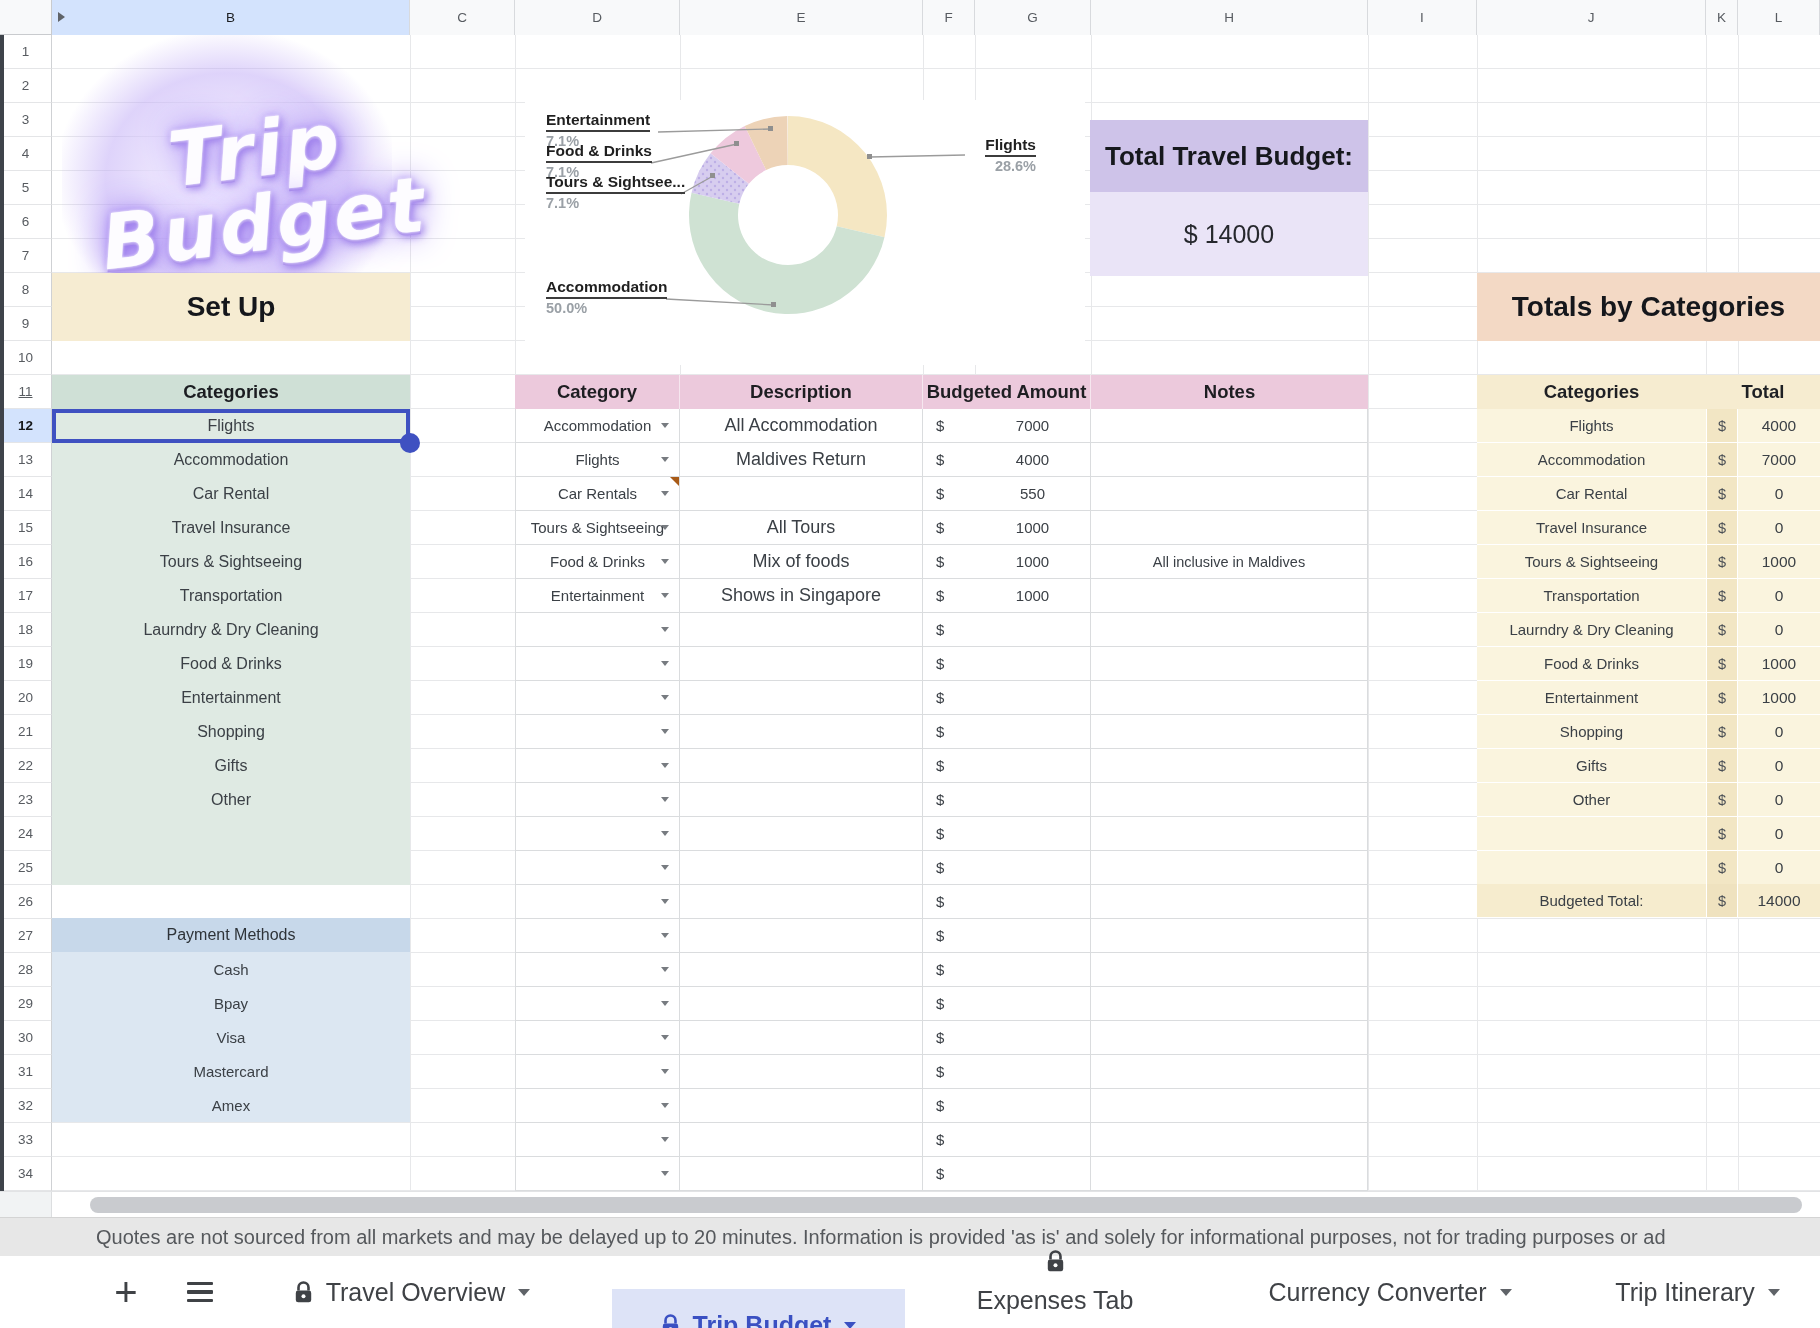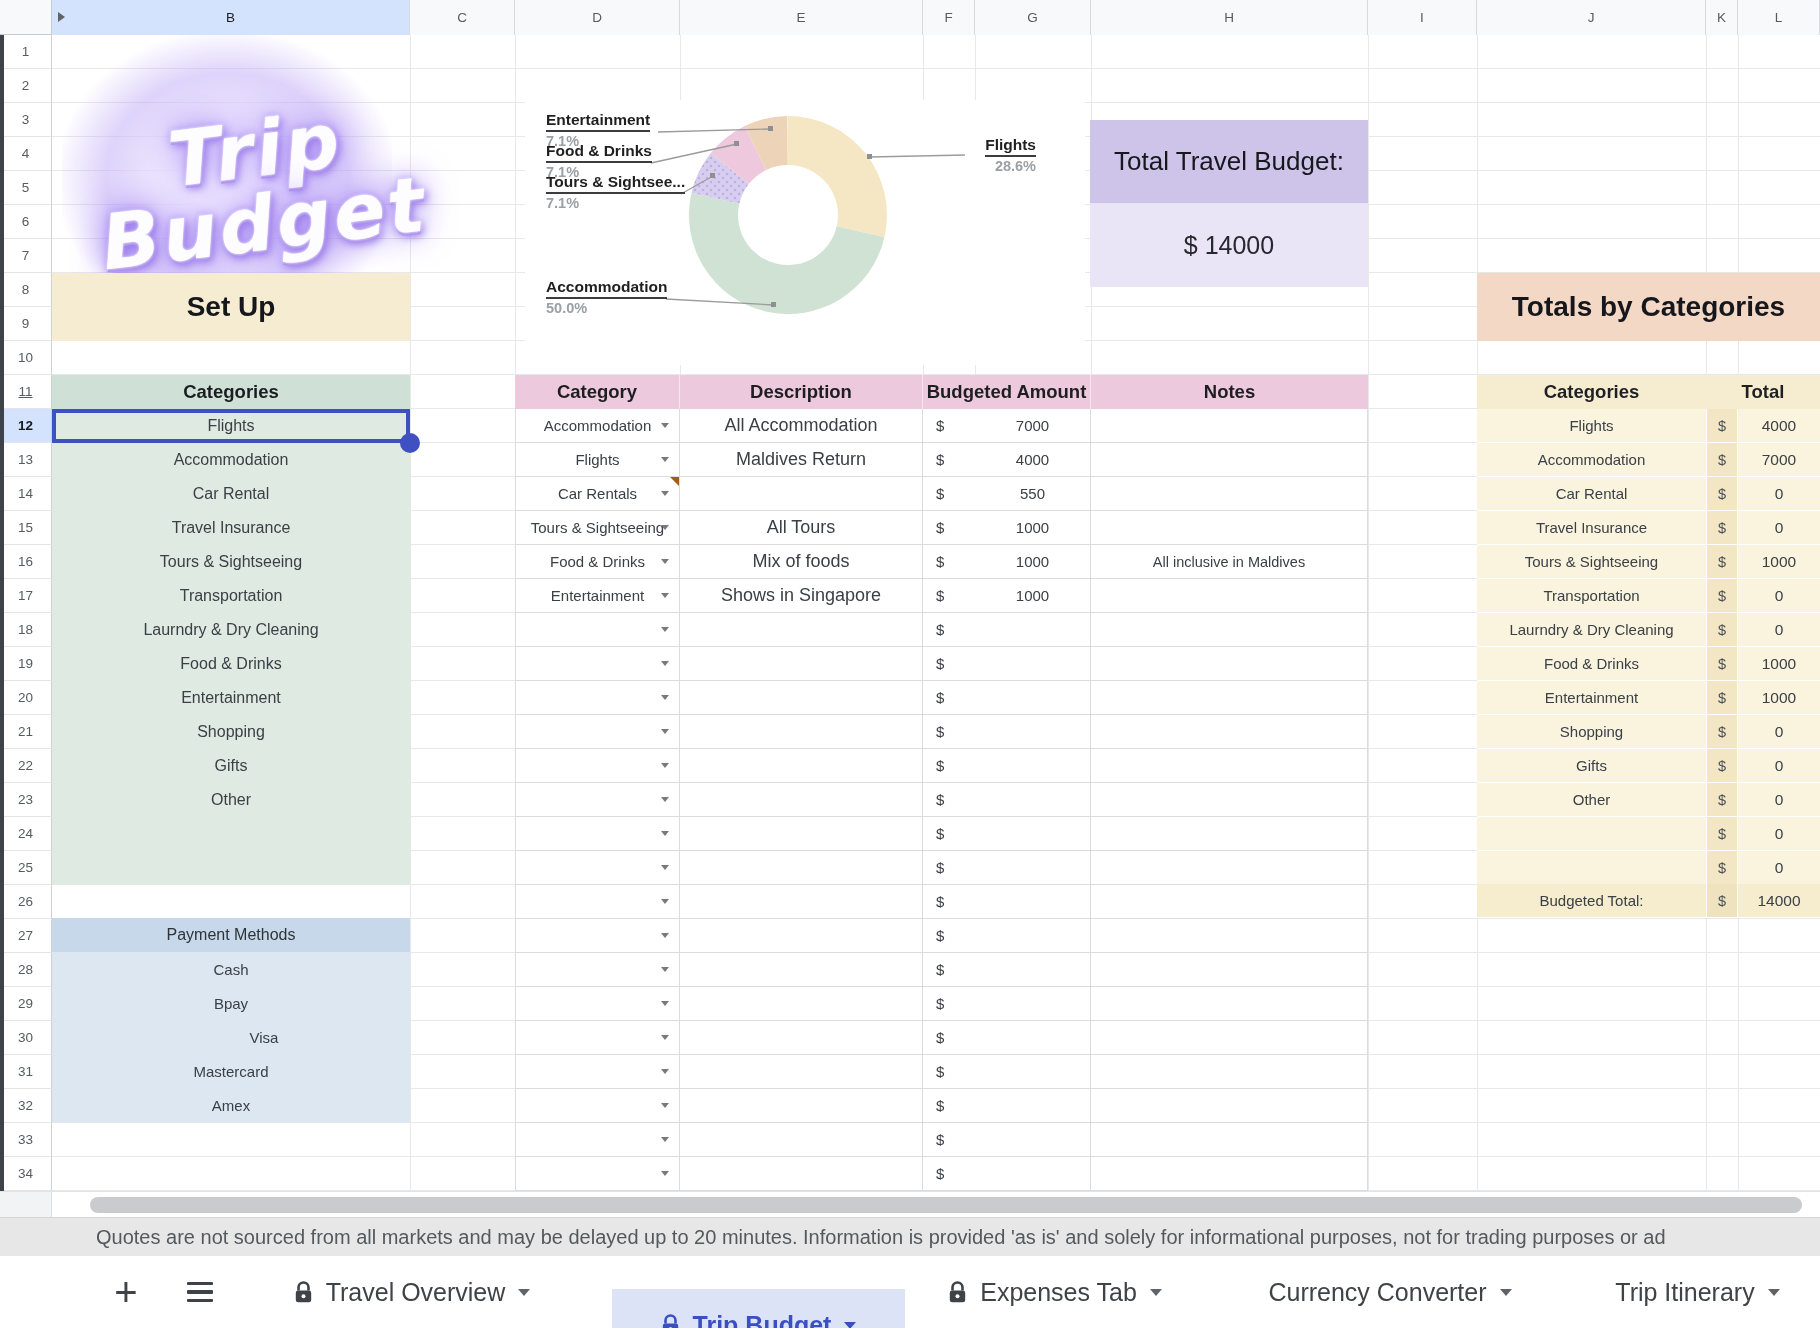--- a/index.html
+++ b/index.html
@@ -34,21 +34,21 @@
   
   #chart-canvas { position:absolute; left:473px; top:65px; width:560px; height:265px; background:#fff; z-index:2; }
   #chart-canvas svg { position:absolute; left:0; top:0; }
   .chart-lbl { position:absolute; z-index:3; }
   .cl-name { display:inline-block; font-size:15.5px; font-weight:700; color:#1f1f1f; border-bottom:2px solid #3c3c3c; padding-bottom:1px; }
   .cl-pct { display:block; font-size:14.5px; font-weight:700; color:#9aa0a6; margin-top:1px; }
   #lbl-flights { text-align:right; }
 
   
   #budget-box { position:absolute; left:1038px; top:85px; width:278px; height:167px; z-index:2; }
-  #budget-title { height:83px; background:#cec3e9; display:flex; align-items:center; justify-content:center; font-size:26px; font-weight:400; color:#16181d; }
+  #budget-title { height:72px; background:#cec3e9; display:flex; align-items:center; justify-content:center; font-size:26px; font-weight:700; color:#16181d; }
   #budget-amount { height:84px; background:#eae4f7; display:flex; align-items:center; justify-content:center; font-size:25px; color:#26282d; }
 
   
   #setup-banner { position:absolute; left:0; top:238px; width:358px; height:68px; background:#f6ecd2; display:flex; align-items:center; justify-content:center; font-size:28px; font-weight:700; color:#15171c; z-index:2; }
   #cat-header { position:absolute; left:0; top:340px; width:358px; height:34px; background:#cfe0d6; display:flex; align-items:center; justify-content:center; font-size:18.5px; font-weight:700; color:#1b1d21; z-index:2; }
   #cat-bg { position:absolute; left:0; top:374px; width:358px; height:476px; background:#dfeae3; z-index:2; }
   .cat-item { position:absolute; left:0; width:358px; height:34px; display:flex; align-items:center; justify-content:center; font-size:16px; color:#3b4046; z-index:3; }
   #pay-header { position:absolute; left:0; top:883px; width:358px; height:34px; background:#c7d8ea; display:flex; align-items:center; justify-content:center; font-size:16px; color:#2e3338; z-index:2; }
   #pay-bg { position:absolute; left:0; top:917px; width:358px; height:170px; background:#dce7f2; z-index:2; }
   .pay-item { position:absolute; left:0; width:358px; height:34px; display:flex; align-items:center; justify-content:center; font-size:15px; color:#3b4046; z-index:3; }
@@ -247,21 +247,21 @@
         <div class="cat-item" style="top: 646px;">Entertainment</div>
         <div class="cat-item" style="top: 680px;">Shopping</div>
         <div class="cat-item" style="top: 714px;">Gifts</div>
         <div class="cat-item" style="top: 748px;">Other</div>
       </div>
     <div id="pay-header">Payment Methods</div>
     <div id="pay-bg"></div>
     <div id="pay-list">
         <div class="pay-item" style="top: 917px;">Cash</div>
         <div class="pay-item" style="top: 951px;">Bpay</div>
-        <div class="pay-item" style="top: 985px; margin-left: 33px;">Visa</div>
+        <div class="pay-item" style="top: 985px;">Visa</div>
         <div class="pay-item" style="top: 1019px;">Mastercard</div>
         <div class="pay-item" style="top: 1053px;">Amex</div>
       </div>
 
     <div id="sel-border"></div>
     <div id="sel-handle"></div>
 
     <div id="exp-header">
       <div class="exp-hcell" style="width:165px">Category</div>
       <div class="exp-hcell" style="width:243px">Description</div>
@@ -623,21 +623,21 @@
         <span class="lock">
           <svg width="19" height="23" viewBox="0 0 19 23">
             <path d="M4.5 9.5 V6.5 a5 5 0 0 1 10 0 V9.5" fill="none" stroke="currentColor" stroke-width="2.6"></path>
             <rect x="1.8" y="9.5" width="15.4" height="11.8" rx="2.4" fill="currentColor"></rect>
             <circle cx="9.5" cy="15.2" r="2" fill="#ffffff"></circle>
           </svg>
         </span>
         <span>Trip Budget</span>
         <div class="tab-caret"></div>
       </div>
-      <div class="tab" style="left: 905px; width: 300px;">
+      <div class="tab" style="left: 905px; width: 300px; flex-direction: column;">
         <span class="lock">
           <svg width="19" height="23" viewBox="0 0 19 23">
             <path d="M4.5 9.5 V6.5 a5 5 0 0 1 10 0 V9.5" fill="none" stroke="currentColor" stroke-width="2.6"></path>
             <rect x="1.8" y="9.5" width="15.4" height="11.8" rx="2.4" fill="currentColor"></rect>
             <circle cx="9.5" cy="15.2" r="2" fill="#ffffff"></circle>
           </svg>
         </span>
         <span>Expenses Tab</span>
         <div class="tab-caret"></div>
       </div>

